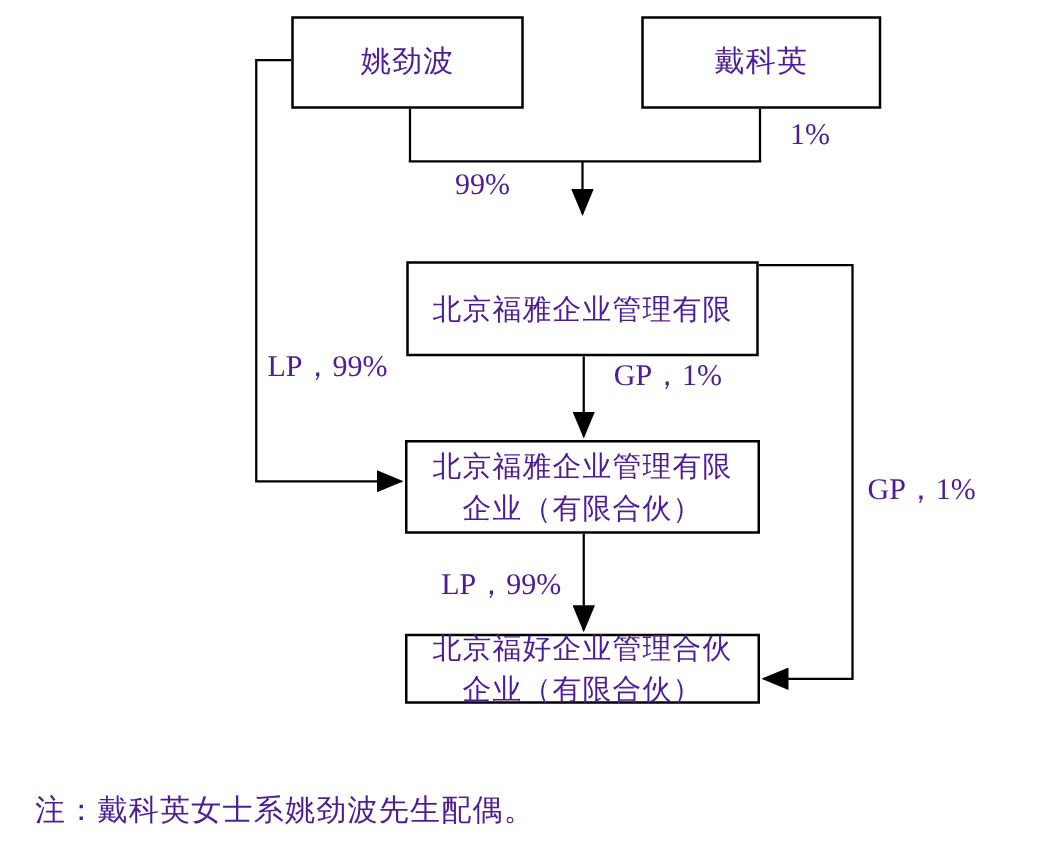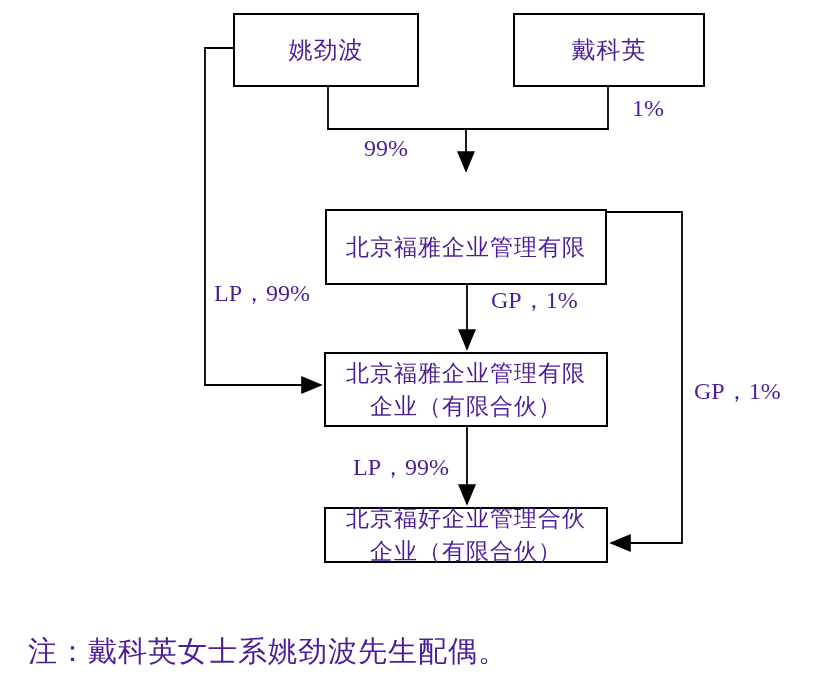--- a/index.html
+++ b/index.html
@@ -51,21 +51,21 @@
   #label-yao-share   { left: 364px; top: 95px; margin-top: 40px;  }
   #label-dai-share   { left: 632px; top: 95px;  }
   #label-lp-left     { left: 214px; top: 277px; }
   #label-gp-mid      { left: 491px; top: 284px; }
   #label-lp-mid      { left: 353px; top: 451px; }
   #label-gp-right    { left: 694px; top: 375px; }
   .note {
     position: absolute;
     left: 28px;
     top: 632px;
-    font-size: 29px;
+    font-size: 24px;
     letter-spacing: 1px;
     white-space: nowrap;
   }
 </style>
 </head>
 <body>
 
 <div id="canvas">
 
   <svg id="wires" viewBox="0 0 838 694" xmlns="http://www.w3.org/2000/svg">

